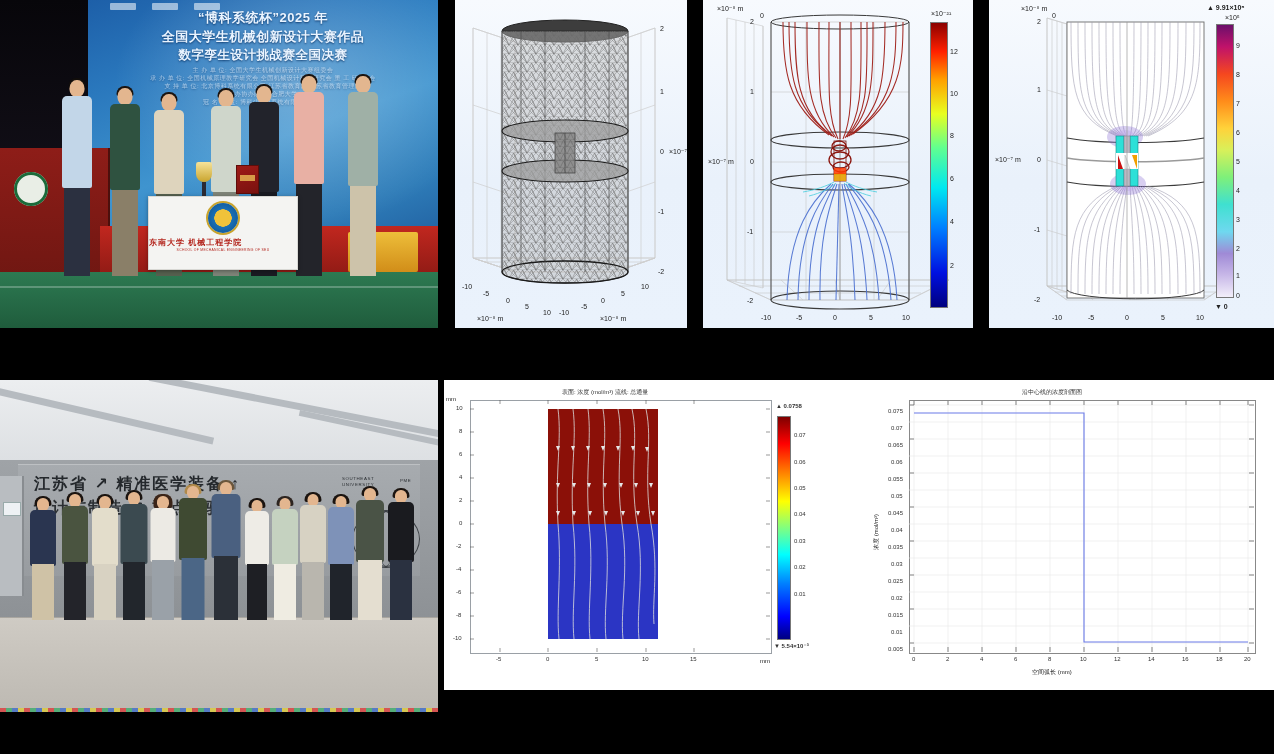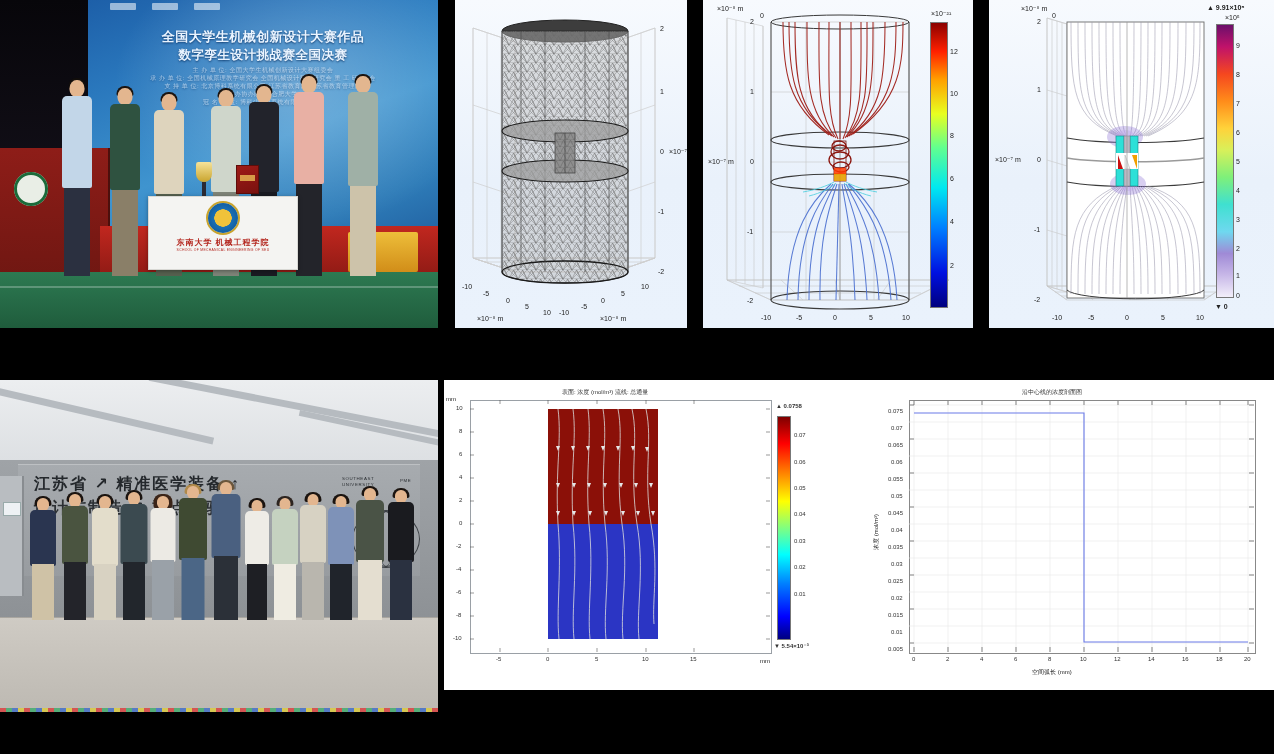--- a/index.html
+++ b/index.html
@@ -44,21 +44,21 @@
   .person .hair{position:absolute;left:50%;transform:translateX(-50%);top:-2px;
       width:17px;height:10px;border-radius:8px 8px 2px 2px;background:#1b1410;}
   .person .torso{position:absolute;left:50%;transform:translateX(-50%);top:16px;
       width:30px;border-radius:5px 5px 2px 2px;}
   .person .legs{position:absolute;left:50%;transform:translateX(-50%);bottom:0;width:26px;}
   #photo-award .banner{position:absolute;left:148px;bottom:58px;width:148px;height:72px;
       background:#f4f4f2;border:1px solid #d8d8d4;box-shadow:0 1px 4px rgba(0,0,0,.35);}
   #photo-award .banner .seal{position:absolute;left:50%;transform:translateX(-50%);top:6px;
       width:30px;height:30px;border-radius:50%;background:radial-gradient(circle,#f0c23a 40%,#1a6fb5 42%,#0d4f8c 100%);
       box-shadow:0 0 0 2px #c9a42d;}
-  #photo-award .banner .bt{position:absolute;left:0;right:0;top:40px;text-align:center;
+  #photo-award .banner .bt{position:absolute;left:0;right:0;top:40px;
       color:#b4271f;font-size:8px;font-weight:bold;letter-spacing:1px;}
   #photo-award .banner .bt2{position:absolute;left:0;right:0;top:51px;text-align:center;
       color:#b4271f;font-size:3.4px;letter-spacing:.3px;}
   #photo-award .trophy{position:absolute;left:196px;bottom:120px;width:16px;height:46px;}
   #photo-award .trophy .cup{position:absolute;top:0;left:0;width:16px;height:20px;
       background:linear-gradient(180deg,#f6e39a,#c9a42d);border-radius:3px 3px 10px 10px;}
   #photo-award .trophy .stem{position:absolute;top:20px;left:6px;width:4px;height:16px;background:#2a2a33;}
   #photo-award .trophy .base{position:absolute;bottom:0;left:1px;width:14px;height:7px;background:#24242c;border-radius:1px;}
   #photo-award .cert{position:absolute;left:236px;bottom:134px;width:21px;height:27px;
       background:linear-gradient(160deg,#9e1a16,#7a120f);border:1px solid #5e0d0a;}
@@ -121,20 +121,21 @@
 <body>
 
 <div class="panel photo" id="photo-award">
   <div class="stage-dark"></div>
   <div class="screen"></div>
   <div class="logos">
       <i></i>
       <i></i>
       <i></i>
     </div>
+  <div class="scr-txt l1">“博科系统杯”2025 年</div>
   <div class="scr-txt l3">数字孪生设计挑战赛全国决赛</div>
   <div class="scr-txt l2">全国大学生机械创新设计大赛作品</div>
   <div class="scr-txt l4" style="white-space:pre-line">主 办 单 位: 全国大学生机械创新设计大赛组委会
 承 办 单 位: 全国机械原理教学研究会   全国机械设计教学研究会   重 工 研 究 会
 支 持 单 位: 北京博科系统有限公司   江苏省教育厅   江苏省教育管理部
 承办协办院校: 合肥大学
 冠 名 单 位: 博科(博科)系统有限责任公司</div>
   <div class="podium"></div>
   <div class="redband"></div>
   <div class="floor"></div>

